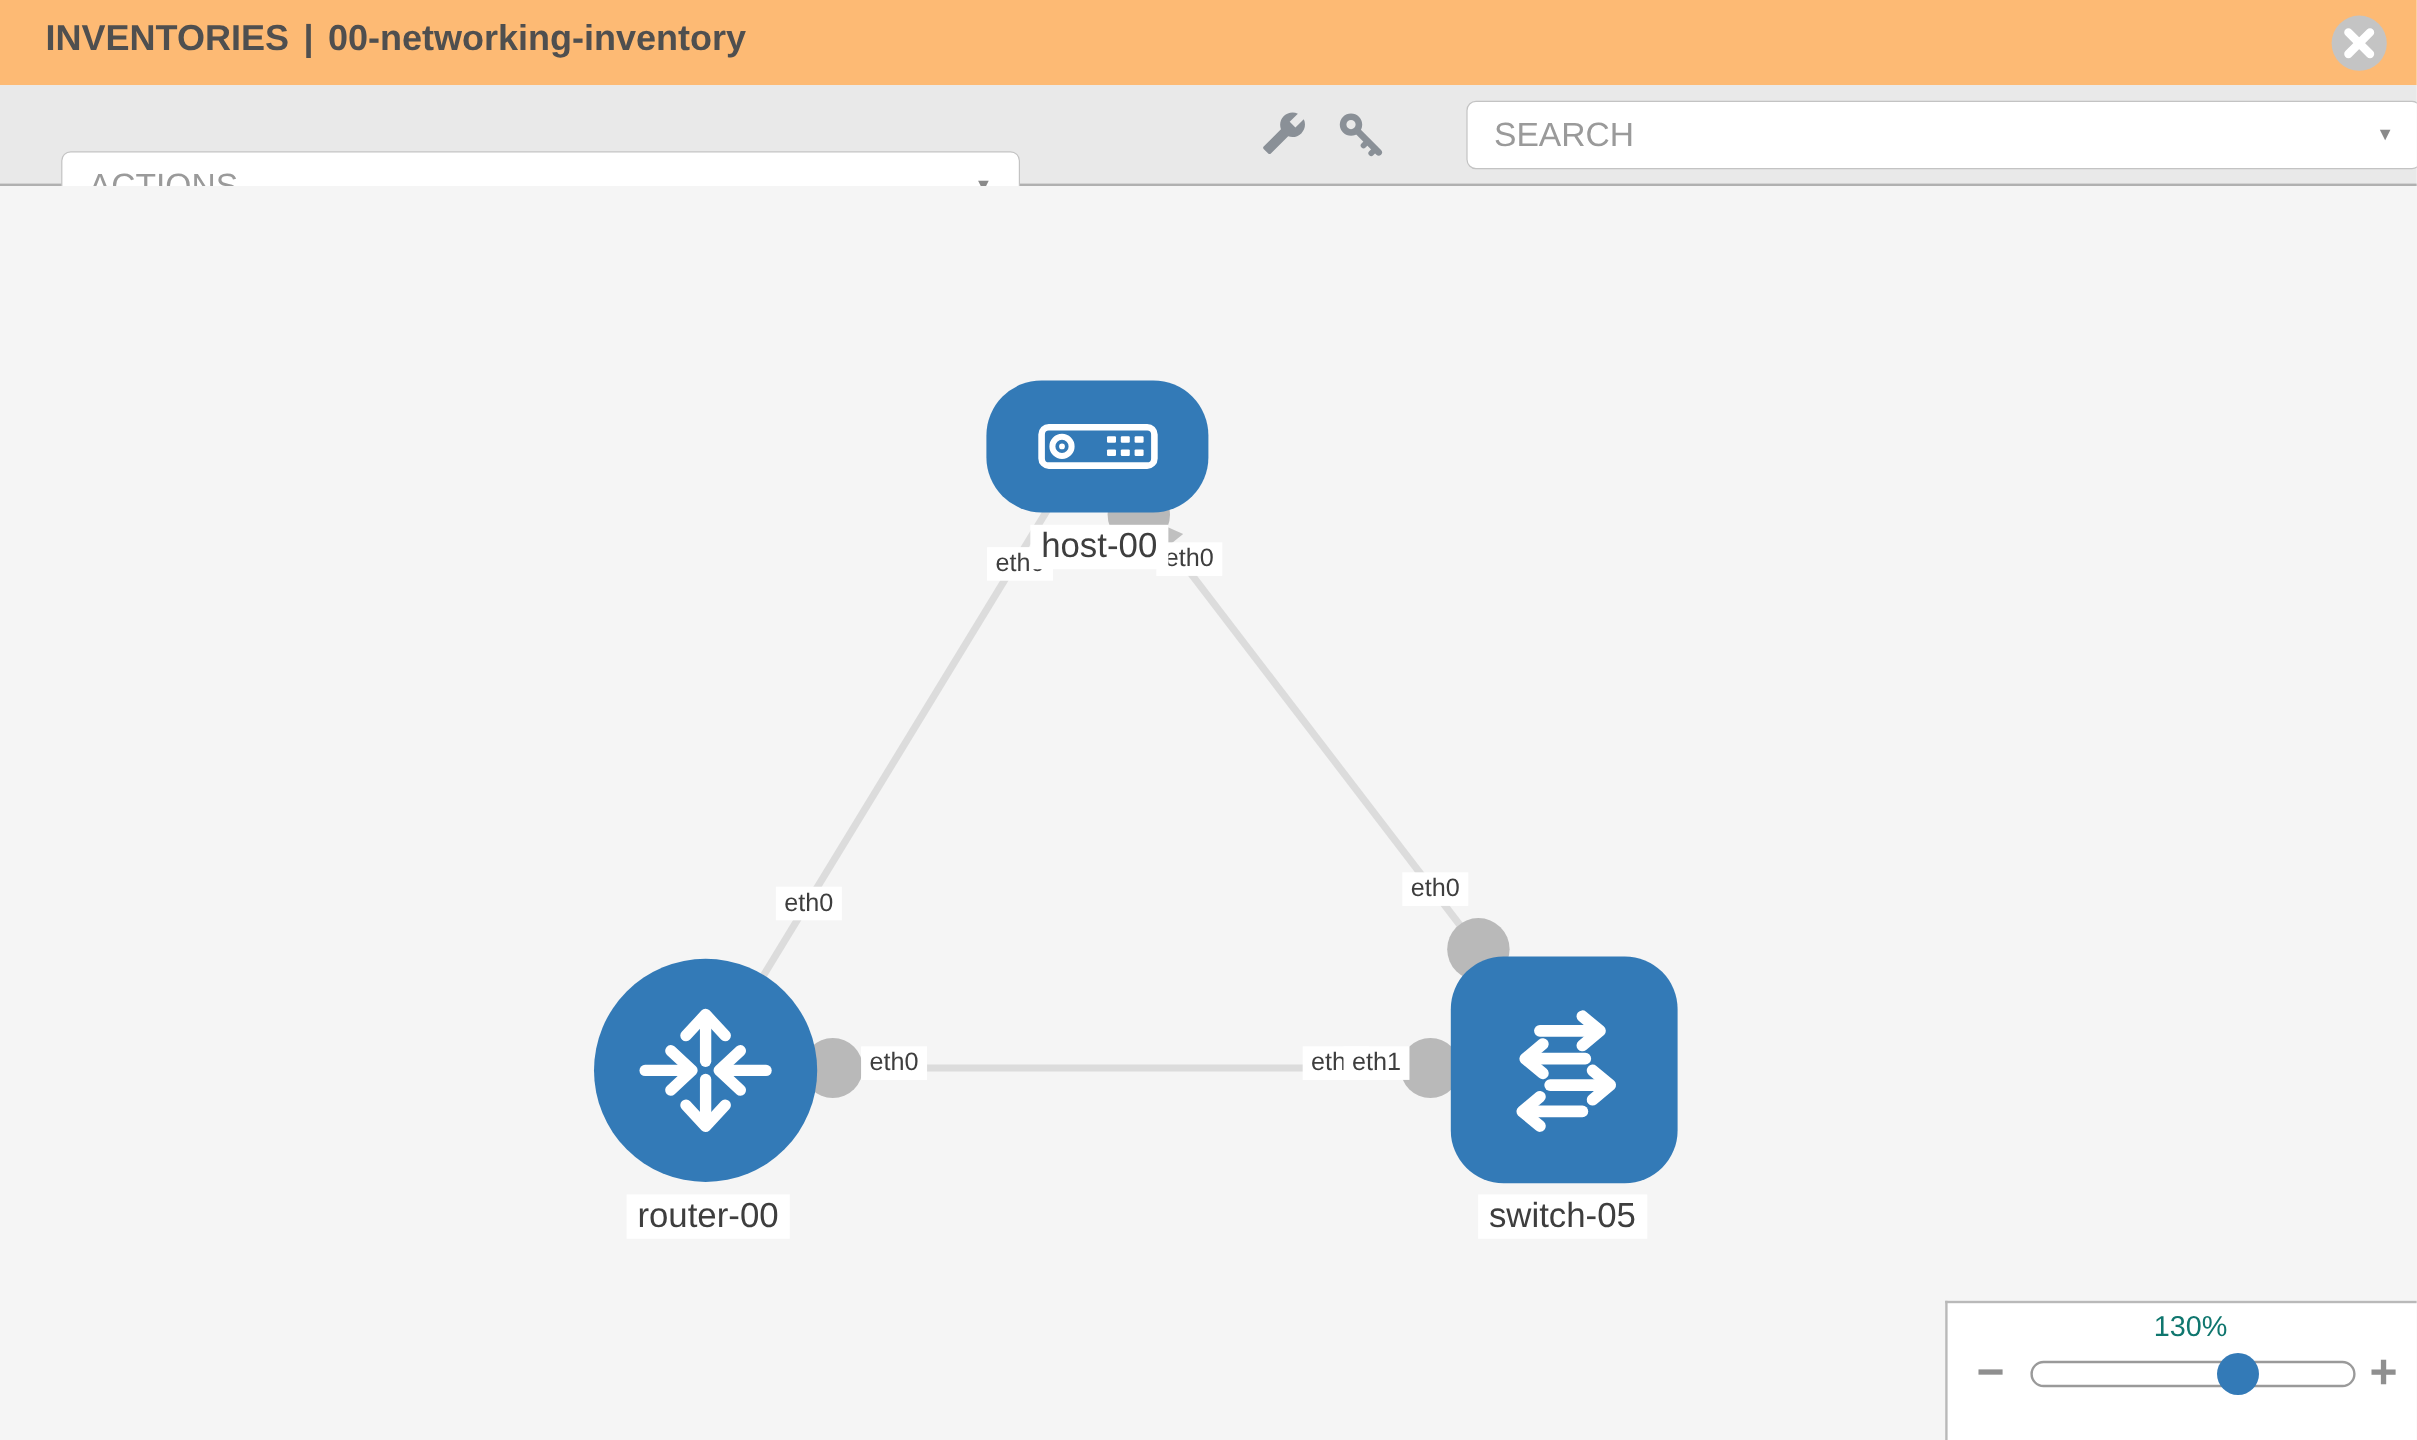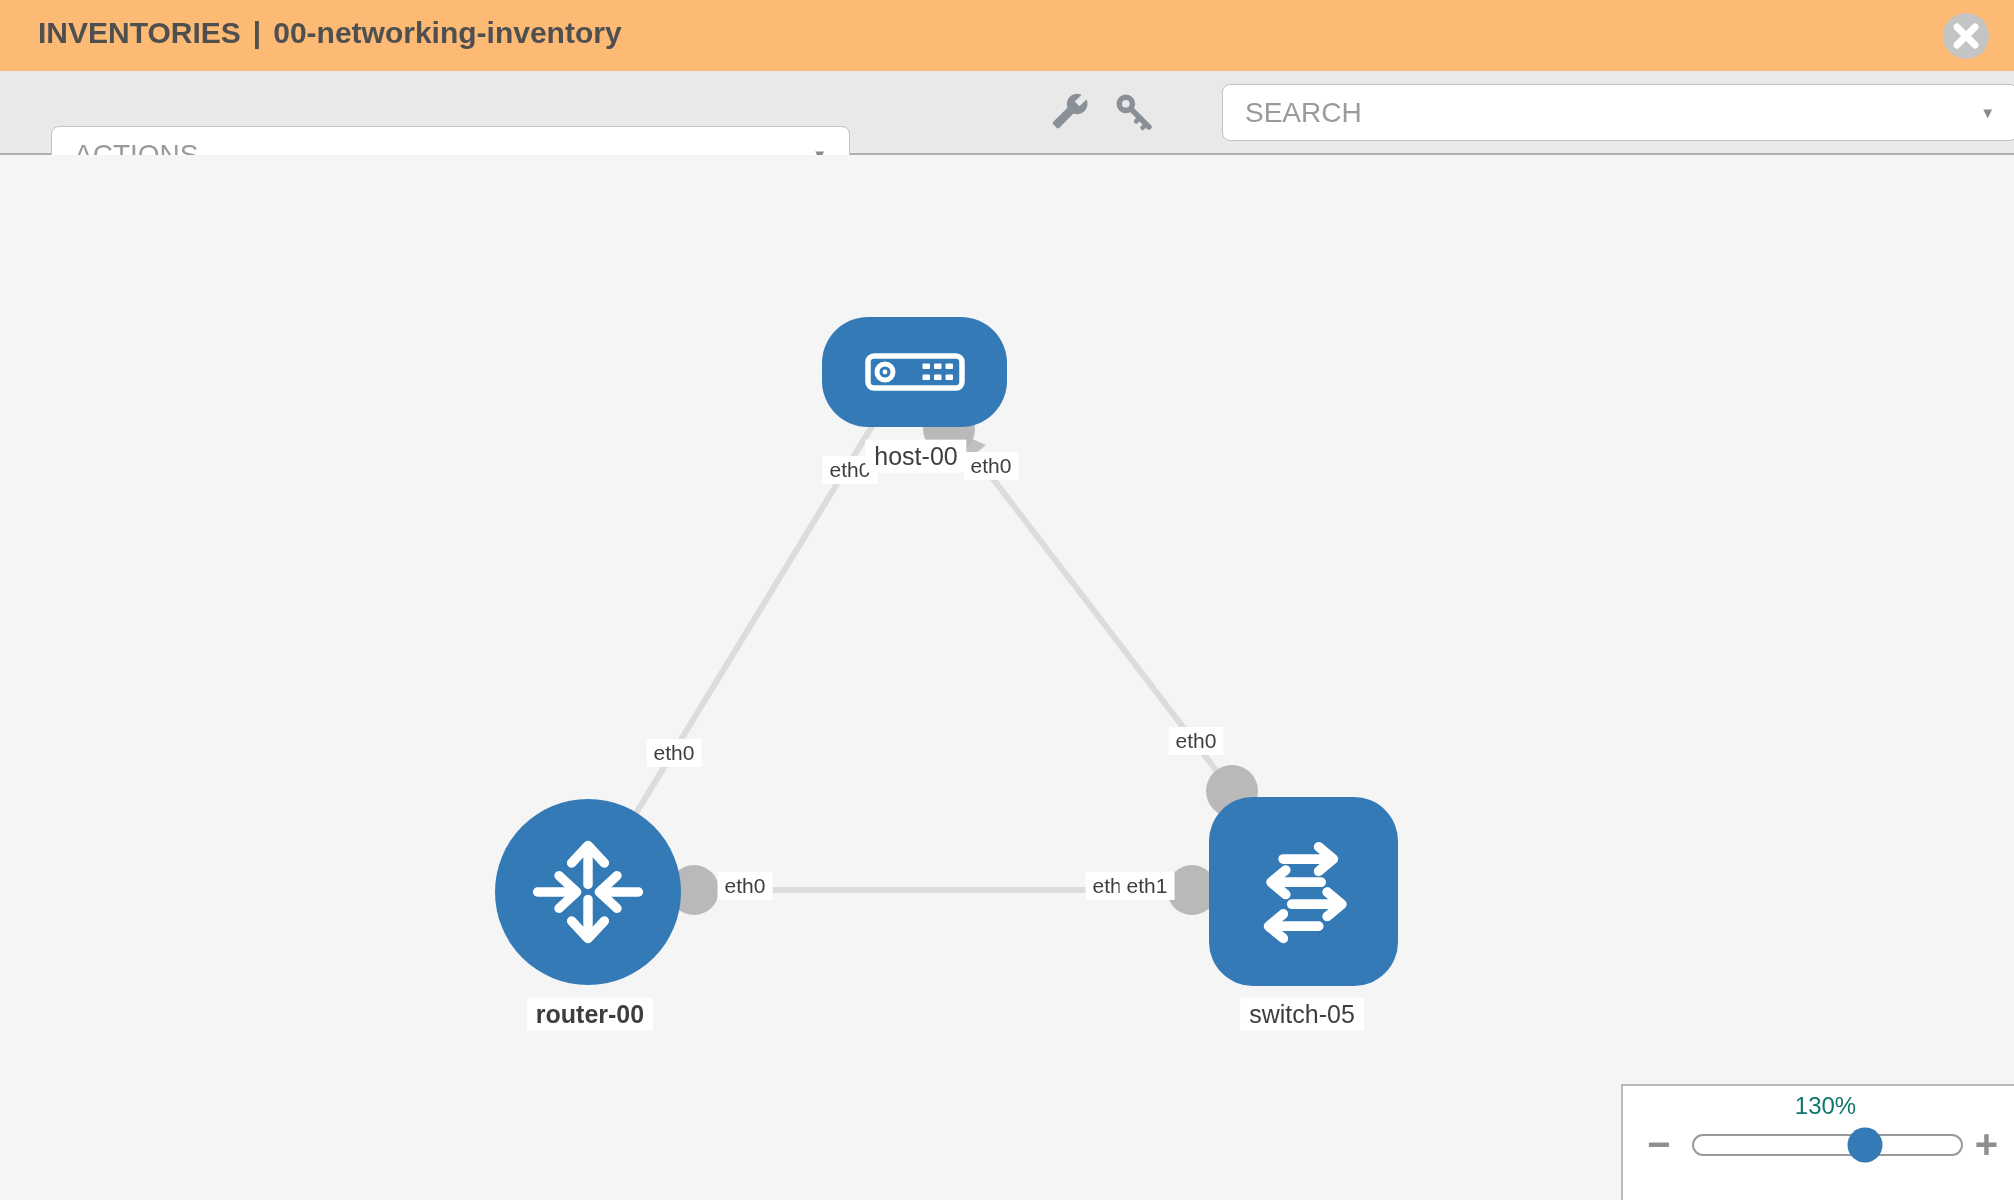--- a/index.html
+++ b/index.html
@@ -59,25 +59,25 @@
   .node { position: absolute; z-index: 20; display: flex; align-items: center; justify-content: center; cursor: pointer; }
   .node-host   { left: 822px;  top: 162px; width: 185px; height: 110px; background: #337ab7; border-radius: 46px; }
   .node-router { left: 495px;  top: 644px; width: 186px; height: 186px; background: #337ab7; border-radius: 50%; }
   .node-switch { left: 1209px; top: 642px; width: 189px; height: 189px; background: #337ab7; border-radius: 44px; }
 
   .chip {
     position: absolute; transform: translate(-50%, -50%);
     background: #ffffff; color: #3e3e3e; white-space: nowrap;
     padding: 2px 7px; font-size: 21px; line-height: 1.15; z-index: 35;
   }
-  .chip.node-label { font-size: 25px; padding: 2px 9px; z-index: 40; }
+  .chip.node-label { font-size: 29px; padding: 2px 9px; z-index: 40; }
   .chip.over { z-index: 36; }
 
   .lbl-host      { left: 916px;  top: 301px; }
-  .lbl-router    { left: 590px;  top: 859px; font-weight: bold; }
+  .lbl-router    { left: 590px;  top: 859px; }
   .lbl-switch    { left: 1302px; top: 859px; }
   .if-host-left  { left: 850px;  top: 315px; }
   .if-host-right { left: 991px;  top: 311px; }
   .if-router-up  { left: 674px;  top: 598px; }
   .if-switch-up  { left: 1196px; top: 586px; }
   .if-horiz-left { left: 745px;  top: 731px; }
   .if-horiz-under{ left: 1113px; top: 731px; }
   .if-horiz-over { left: 1147px; top: 731px; }
 
   

